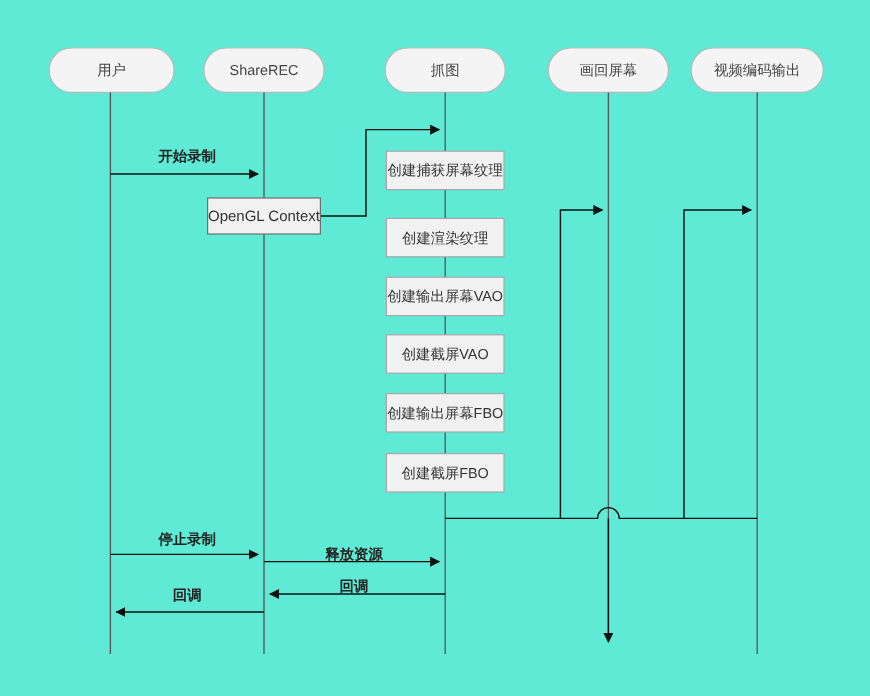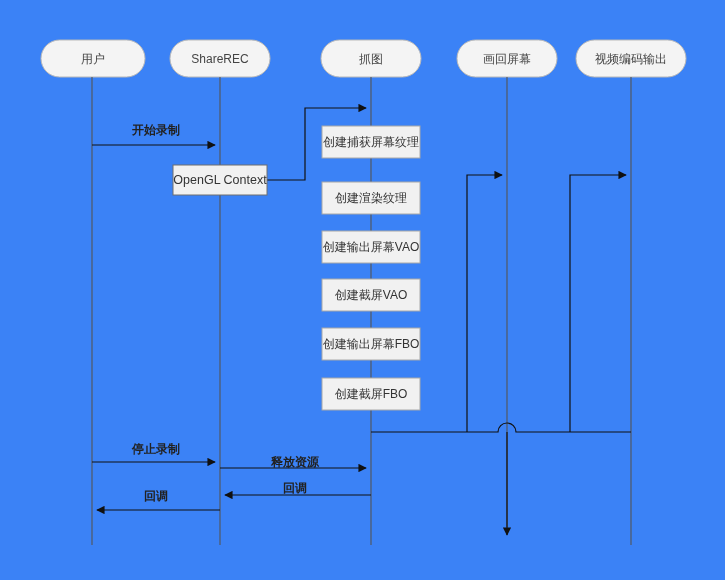--- a/index.html
+++ b/index.html
@@ -8,21 +8,21 @@
     padding: 0;
     background: #ffffff;
   }
   body {
     font-family: "Liberation Sans", "DejaVu Sans", sans-serif;
   }
   #diagram-root {
     position: relative;
     width: 725px;
     height: 580px;
-    background: #3b82f6;
+    background: #5eead4;
     overflow: hidden;
   }
   #diagram-svg {
     position: absolute;
     left: 0;
     top: 0;
     width: 725px;
     height: 580px;
   }
   .lifeline-head {

